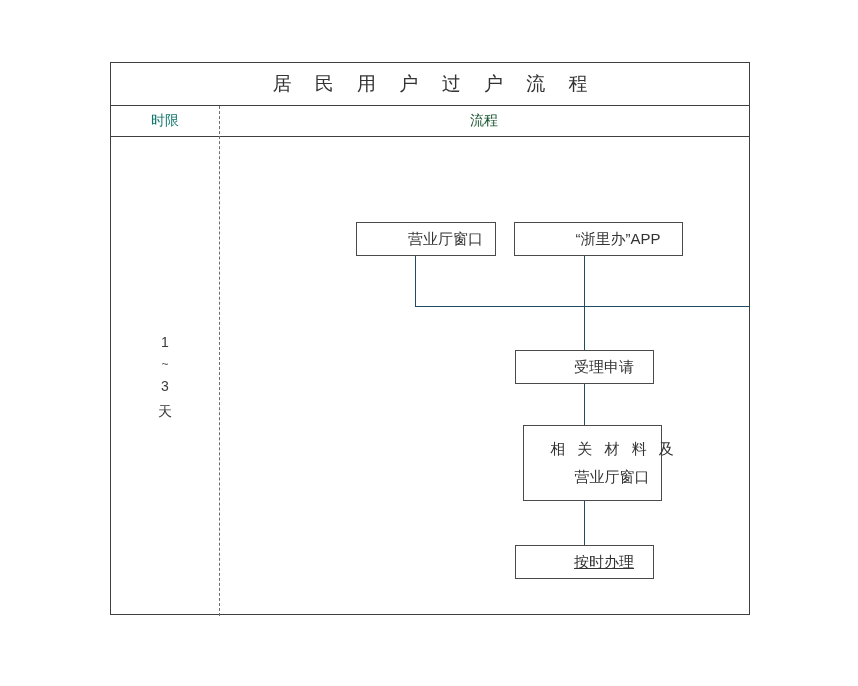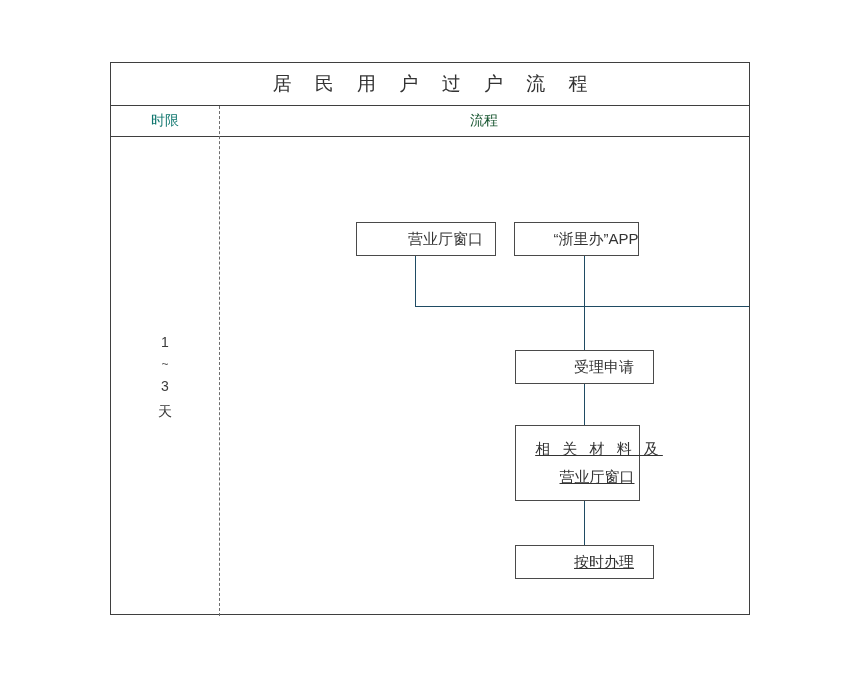--- a/index.html
+++ b/index.html
@@ -153,24 +153,24 @@
   }
   .node .line2 {
     line-height: 28px;
   }
   .node .spaced {
     letter-spacing: 4px;
     text-indent: 4px;
   }
 
   #node-hall      { left: 137px; top: 85px;  width: 140px; height: 34px; }
-  #node-app       { left: 295px; top: 85px;  width: 125px; height: 34px; }
+  #node-app       { left: 295px; top: 85px;  width: 169px; height: 34px; }
   #node-miniapp   { left: 453px; top: 85px;  width: 141px; height: 34px; }
   #node-accept    { left: 296px; top: 213px; width: 139px; height: 34px; }
-  #node-materials { left: 296px; top: 288px; width: 125px; height: 76px; text-decoration: underline; }
+  #node-materials { left: 304px; top: 288px; width: 139px; height: 76px; }
   #node-process   { left: 296px; top: 408px; width: 139px; height: 34px; text-decoration: underline; }
 </style>
 </head>
 <body>
 
 <div id="flow-table">
 
   <div id="title-row">
     <div id="title-text">居 民 用 户 过 户 流 程</div>
   </div>

